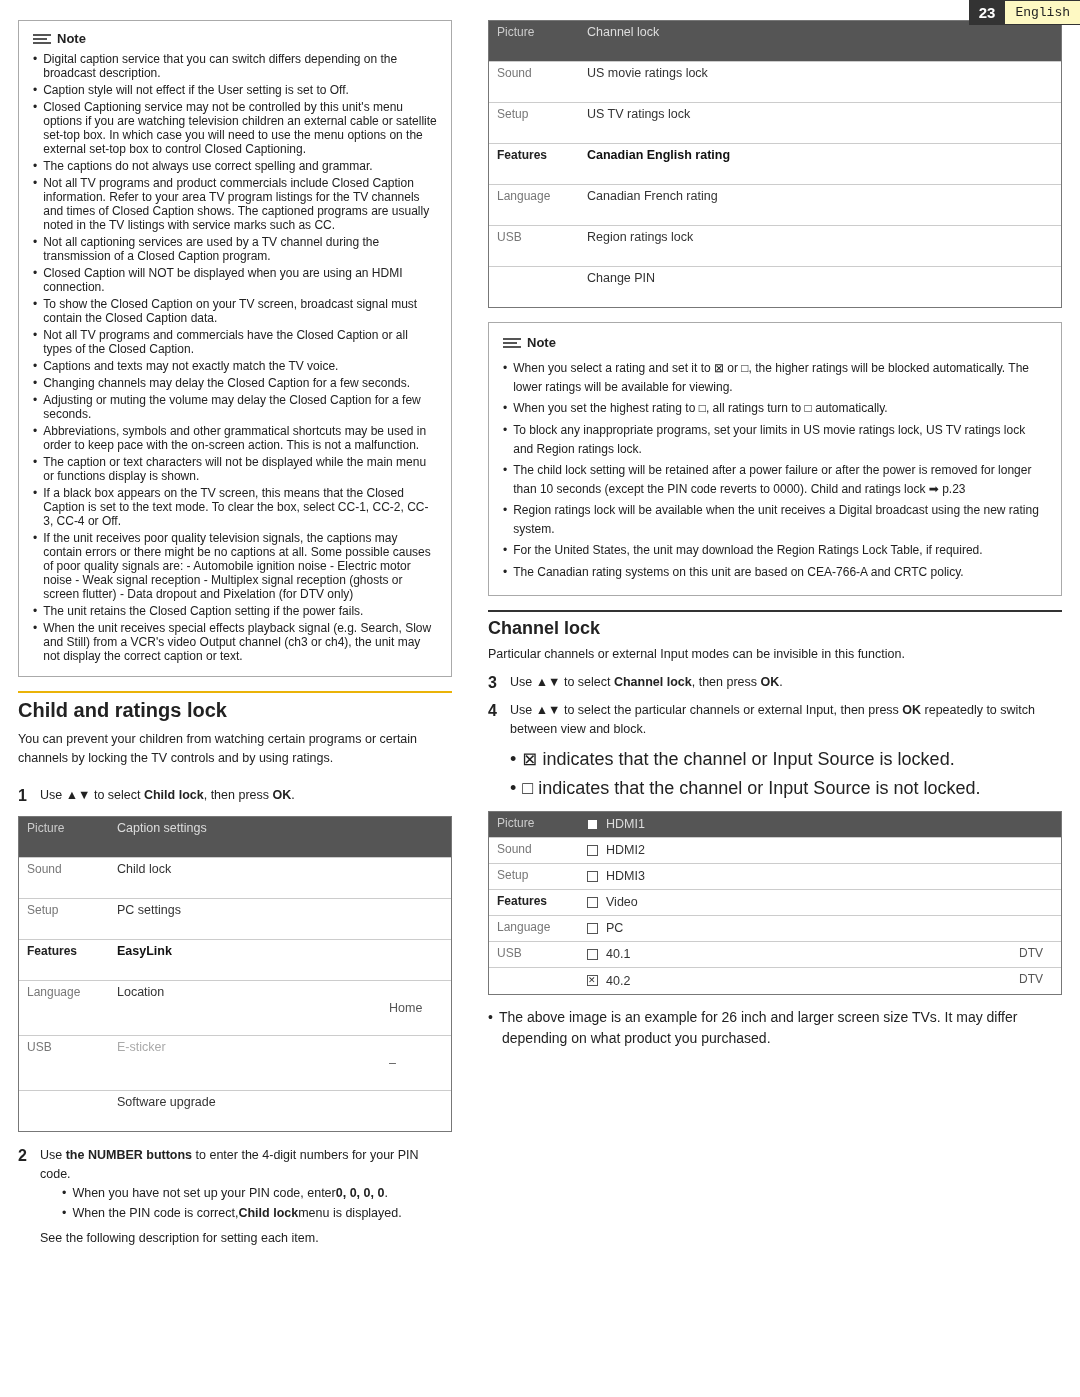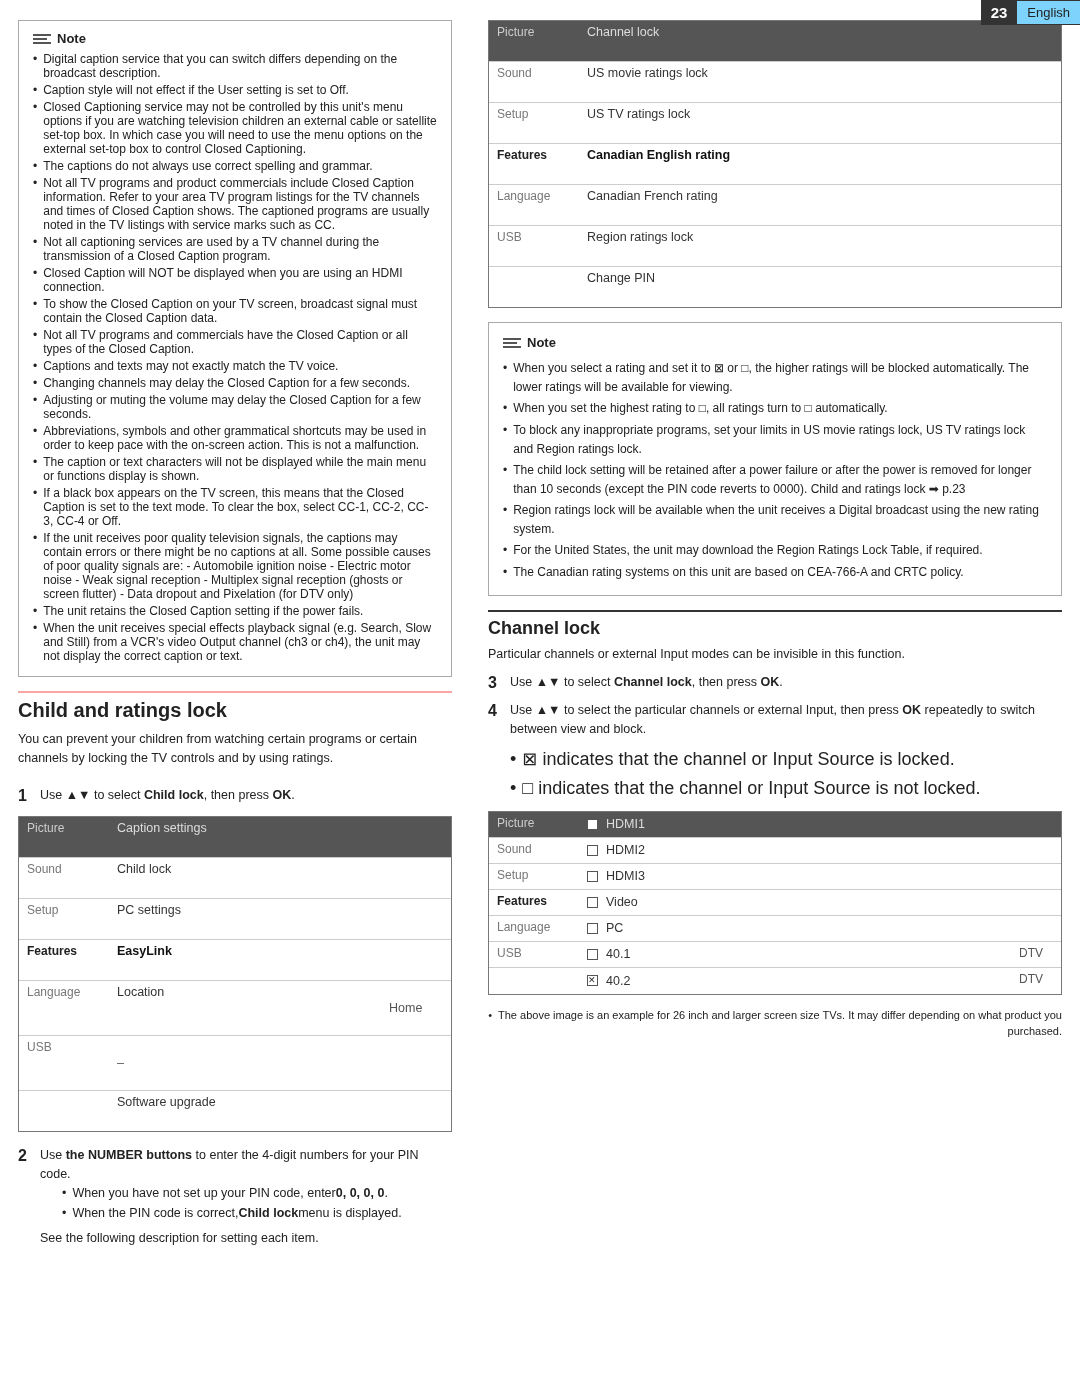--- a/index.html
+++ b/index.html
@@ -23,22 +23,23 @@
       color: #fff;
       font-size: 13px;
     }
     .top-bar .page-num {
       padding: 4px 10px;
       font-size: 15px;
       font-weight: bold;
     }
     .top-bar .lang {
       padding: 4px 10px;
-      background: #7dd3fc;
+      background: #fef9c3;
       color: #222;
+      font-family: Liberation Mono, monospace;
     }
 
     
     .page-content {
       display: flex;
       gap: 0;
       padding-top: 10px;
     }
     .left-col {
       width: 470px;
@@ -80,21 +81,21 @@
     .note-icon span:first-child { width: 100%; }
     .note-icon span:nth-child(2) { width: 80%; }
     .note-icon span:nth-child(3) { width: 100%; }
     .note-box .bullet-item { margin-bottom: 3px; display: flex; }
     .note-box .bullet-item::before { content: "•"; margin-right: 6px; flex-shrink: 0; }
 
     
     .section-heading {
       font-size: 20px;
       font-weight: bold;
-      border-top: 2px solid #fca5a5;
+      border-top: 2px solid #eab308;
       padding-top: 6px;
       margin-bottom: 8px;
     }
 
     
     .body-text {
       font-size: 12.5px;
       line-height: 1.5;
       margin-bottom: 18px;
     }
@@ -278,25 +279,24 @@
       color: #ddd;
     }
     .ch-menu-header .ch-menu-cat { color: #ccc; }
     .ch-menu-header .ch-menu-item { color: #ddd; }
 
     
     .cb { display: inline-block; width: 11px; height: 11px; border: 1px solid #555; background: #fff; margin-right: 2px; position: relative; flex-shrink: 0; }
     .cb.checked::after { content: "✕"; font-size: 9px; position: absolute; top: -1px; left: 0px; color: #333; }
 
     .footnote {
-      font-size: 11px;
+      font-size: 14px;
       line-height: 1.5;
       margin-top: 3px;
       padding-left: 14px;
-      text-align: right;
     }
     .footnote::before { content: "•"; margin-left: -14px; margin-right: 6px; }
 
     
     b { font-weight: bold; }
   </style>
 </head>
 <body>
 
 <div class="top-bar">
@@ -371,20 +371,21 @@
         <div class="menu-item active">EasyLink</div>
         <div class="menu-extra"></div>
       </div>
       <div class="menu-row">
         <div class="menu-cat">Language</div>
         <div class="menu-item">Location</div>
         <div class="menu-extra">Home</div>
       </div>
       <div class="menu-row">
         <div class="menu-cat">USB</div>
+        <div class="menu-item disabled">E-sticker</div>
         <div class="menu-extra">–</div>
       </div>
       <div class="menu-row">
         <div class="menu-cat"></div>
         <div class="menu-item">Software upgrade</div>
         <div class="menu-extra"></div>
       </div>
     </div>
 
     <div class="step-row step2-block">

